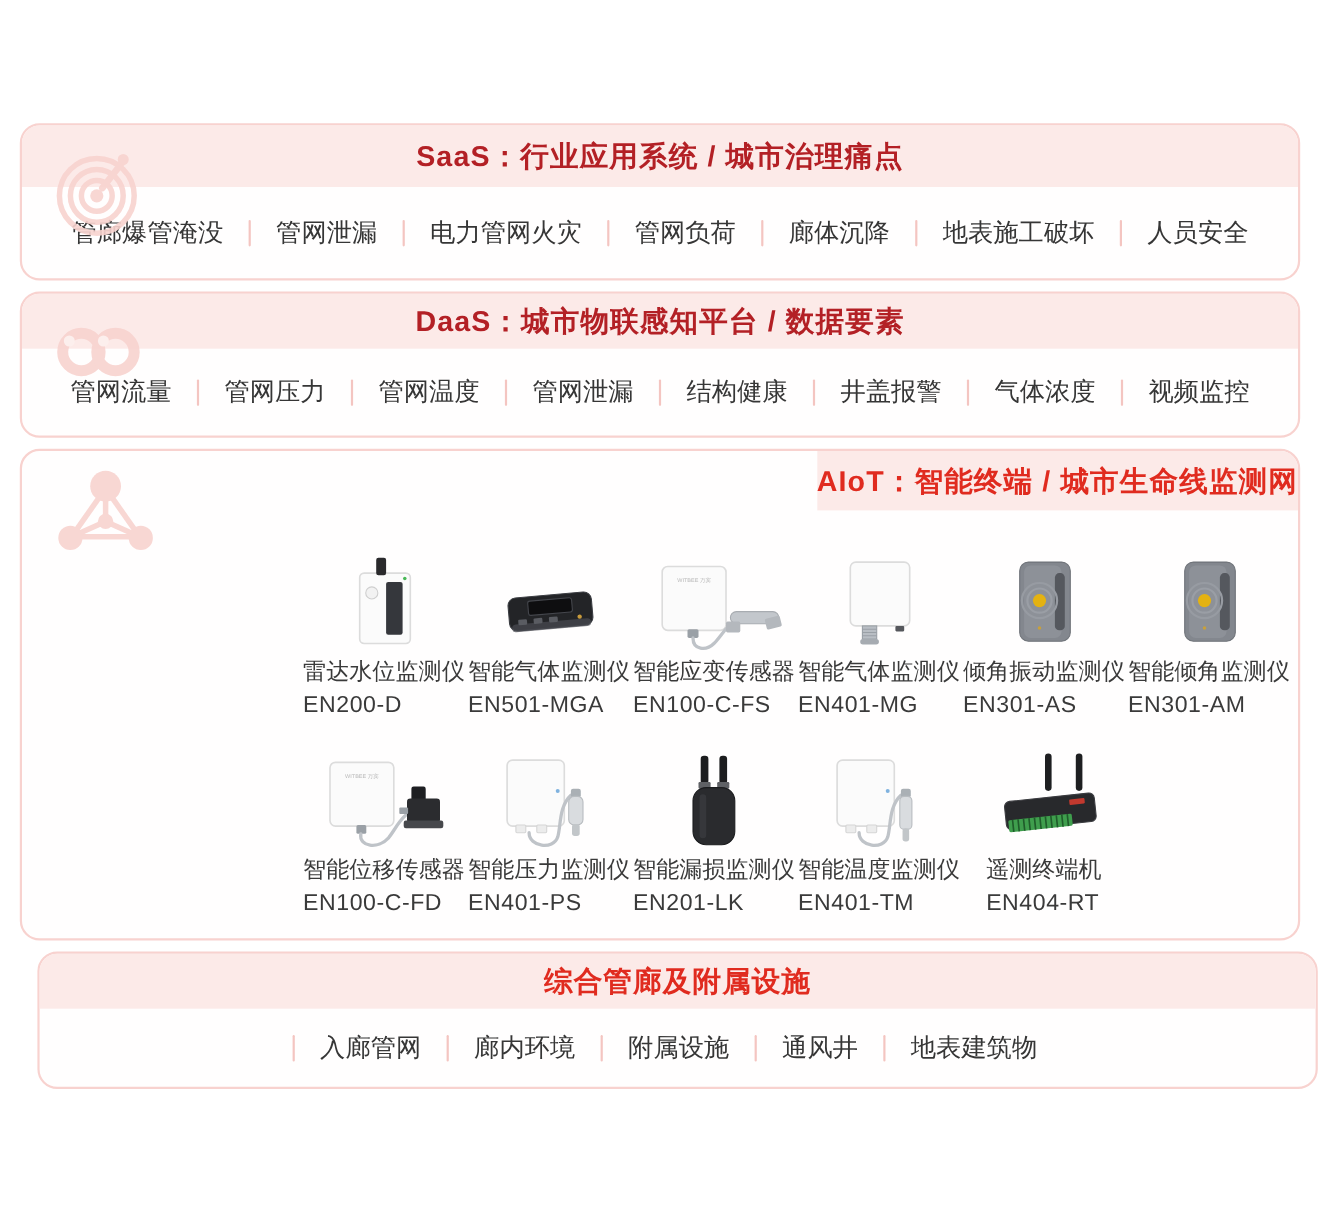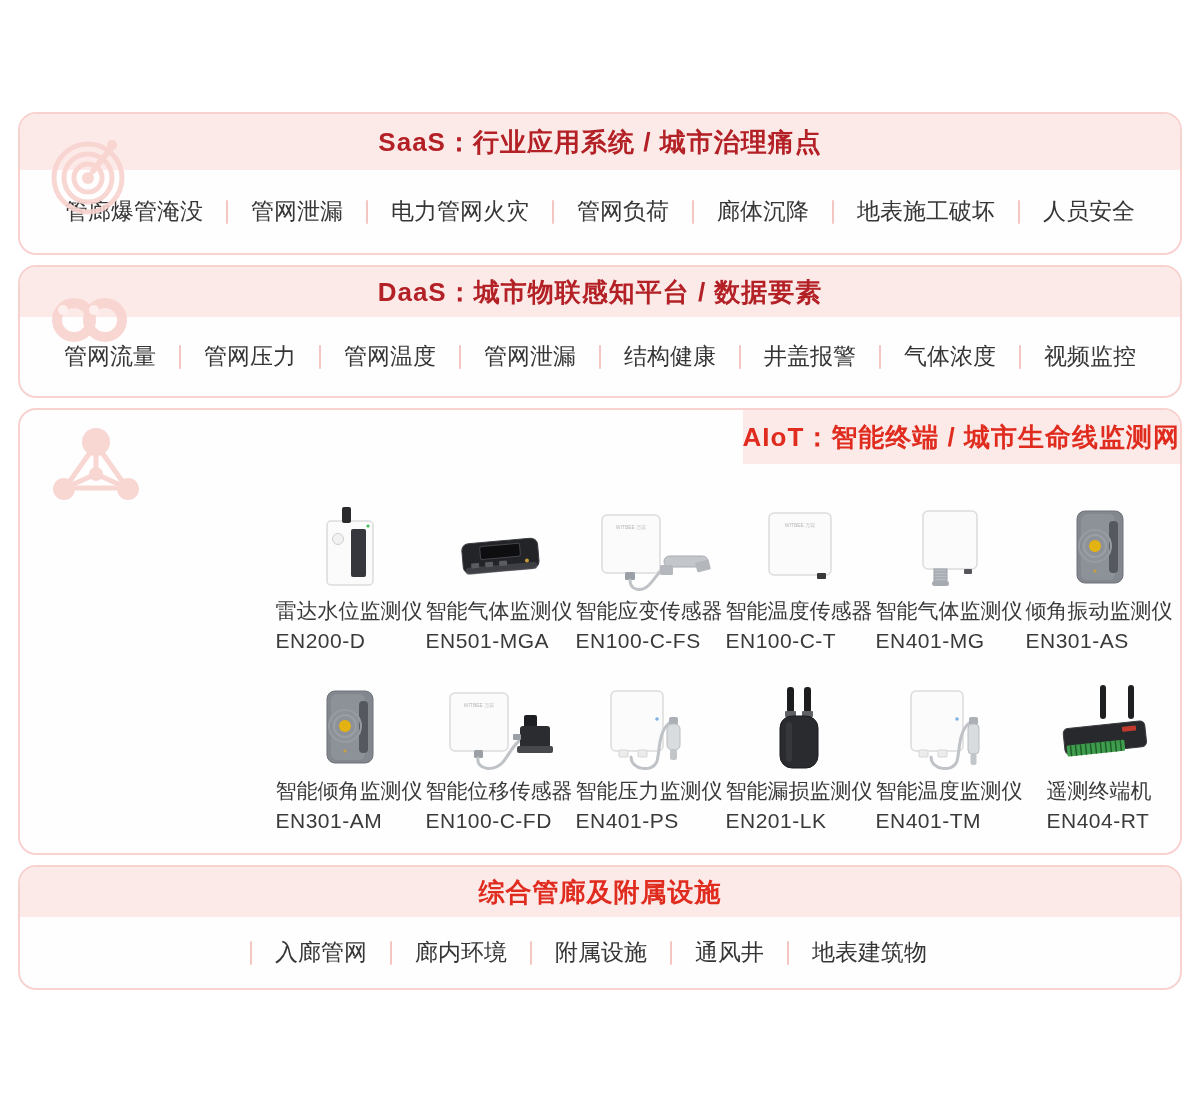--- a/index.html
+++ b/index.html
@@ -18,21 +18,21 @@
               font-size:23px;color:#363636;}
   .item{padding:0 23px;white-space:nowrap;}
   .sep{width:2px;height:24px;background:#f4c5c1;border-radius:1px;flex:0 0 auto;}
 
   #panel-saas{top:112px;height:143px;}
   #panel-saas .panel-header{height:56px;}
   #panel-daas{top:265px;height:133px;}
   #panel-daas .panel-header{height:50px;}
   #panel-aiot{top:408px;height:447px;align-items:flex-end;}
   #panel-aiot .panel-header{height:54px;}
-  #panel-facility{top:865px;height:125px;}
+  #panel-facility{top:865px;height:125px;margin-left:16px;}
   #panel-facility .panel-header{height:50px;}
 
   .deco{position:absolute;z-index:3;pointer-events:none;opacity:.9;}
   .deco-saas{left:22px;top:14px;}
   .deco-daas{left:28px;top:24px;}
   .deco-aiot{left:30px;top:14px;}
 
   .devices{flex:1;display:grid;grid-template-columns:repeat(6,1fr);
            grid-template-rows:1fr 1fr;padding:10px 6px 18px;}
   .device{display:flex;flex-direction:column;align-items:center;justify-content:flex-end;
@@ -180,33 +180,20 @@
             <rect x="86" y="64" width="13" height="10" rx="1.5" fill="#b4b8bd"></rect>
             <rect x="122" y="60" width="14" height="10" rx="1.5" fill="#b4b8bd" transform="rotate(-14 129 65)"></rect>
           </svg>
         </div>
         <figcaption>
           <div class="dev-name">智能应变传感器</div>
           <div class="dev-model">EN100-C-FS</div>
         </figcaption>
       </figure>
 
-      <figure class="device">
-        <div class="device-art">
-          <svg width="150" height="95" viewBox="0 0 150 95">
-            <rect x="45" y="12" width="62" height="62" rx="5" class="box-white"></rect>
-            <text x="76" y="26" text-anchor="middle" class="brandtext">WITBEE 万宾</text>
-            <rect x="93" y="72" width="9" height="6" rx="1" fill="#3a3a3c"></rect>
-          </svg>
-        </div>
-        <figcaption>
-          <div class="dev-name">智能温度传感器</div>
-          <div class="dev-model">EN100-C-T</div>
-        </figcaption>
-      </figure>
 
       <figure class="device">
         <div class="device-art">
           <svg width="150" height="95" viewBox="0 0 150 95">
             <rect x="49" y="10" width="54" height="58" rx="5" class="box-white"></rect>
             <rect x="60" y="68" width="13" height="12" fill="#b9bec4" stroke="#9aa0a6"></rect>
             <path d="M60,71 h13 M60,74 h13 M60,77 h13" stroke="#9aa0a6" stroke-width="1"></path>
             <rect x="58" y="80" width="17" height="5" rx="2.5" fill="#a6abb1"></rect>
             <rect x="90" y="68" width="8" height="5" rx="1" fill="#55575c"></rect>
           </svg>

